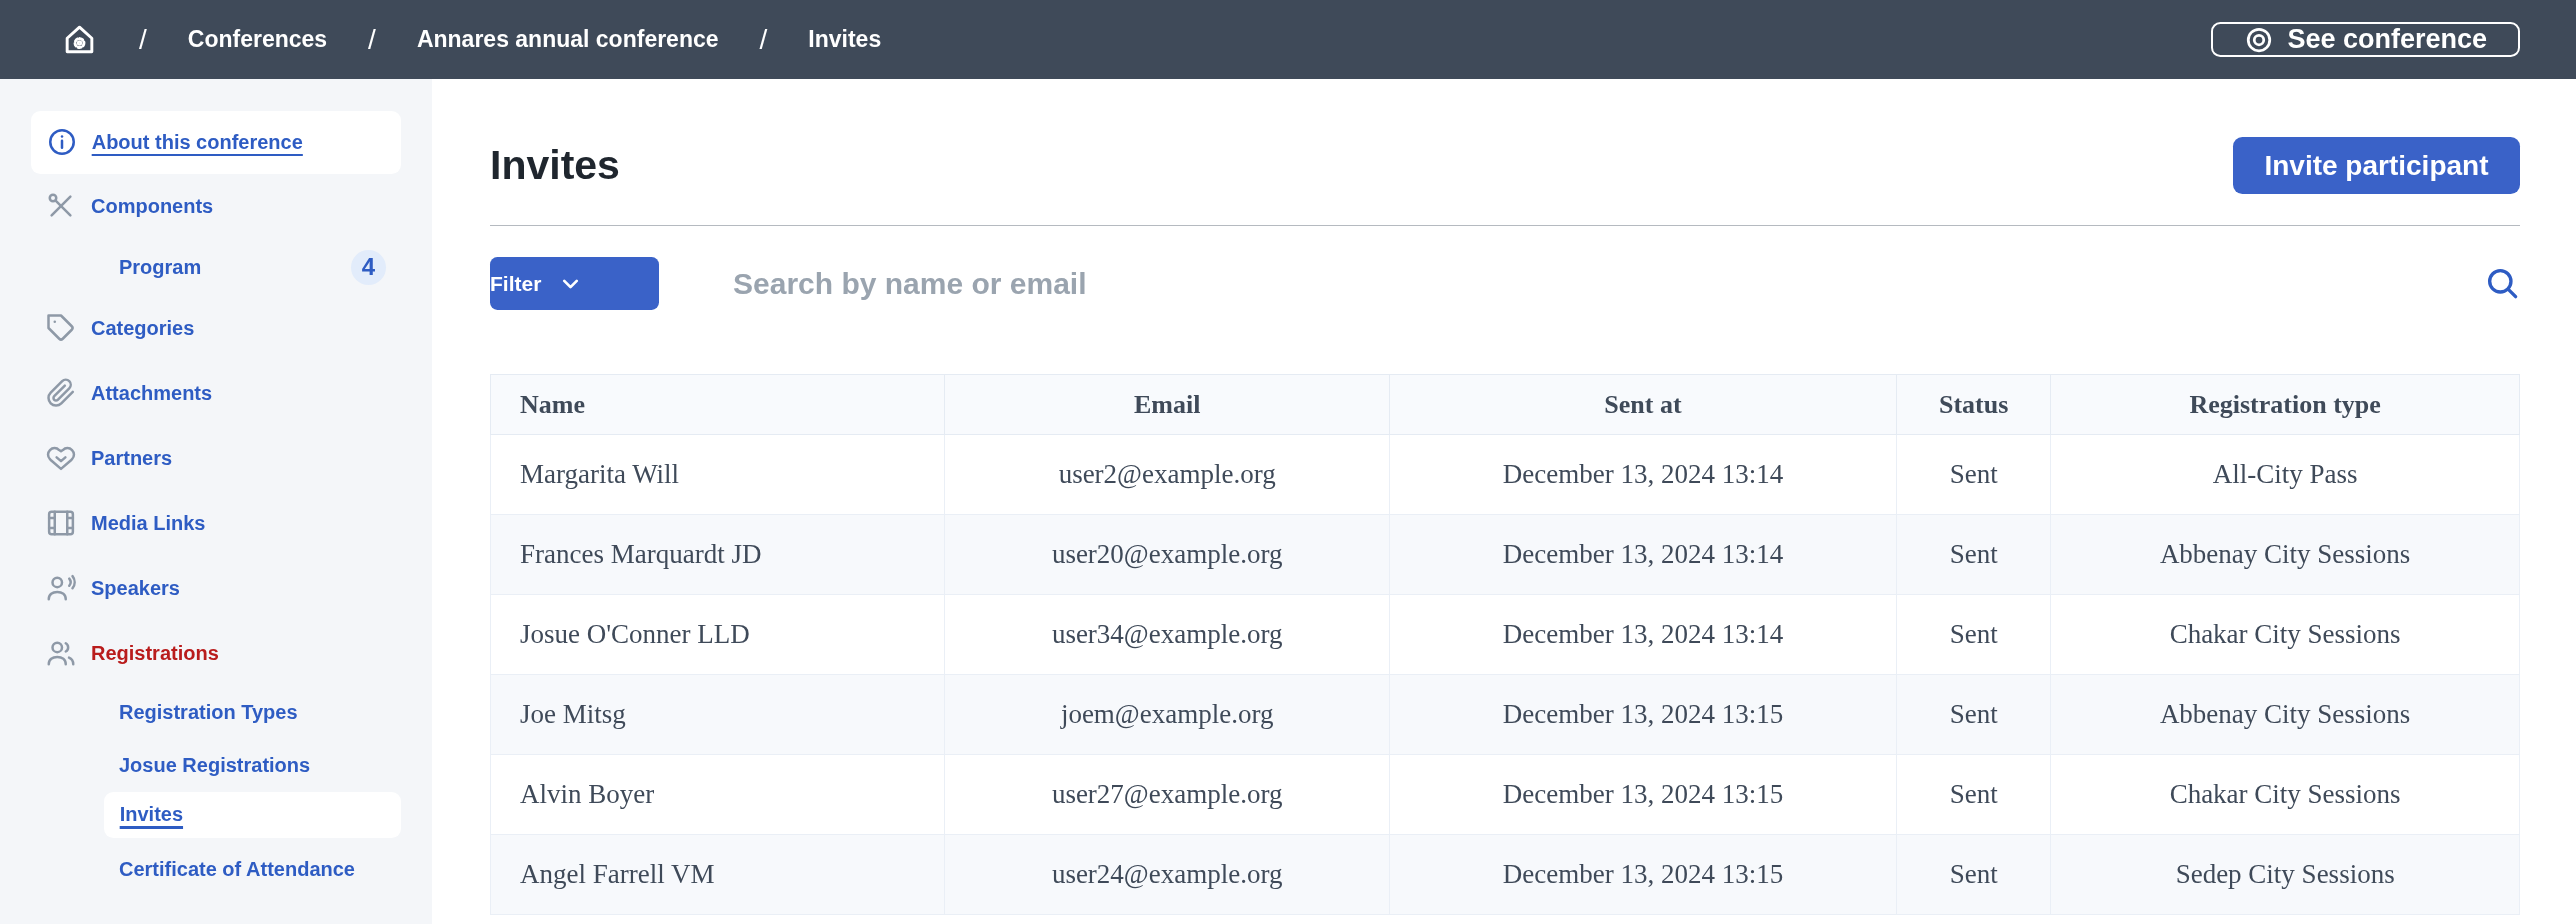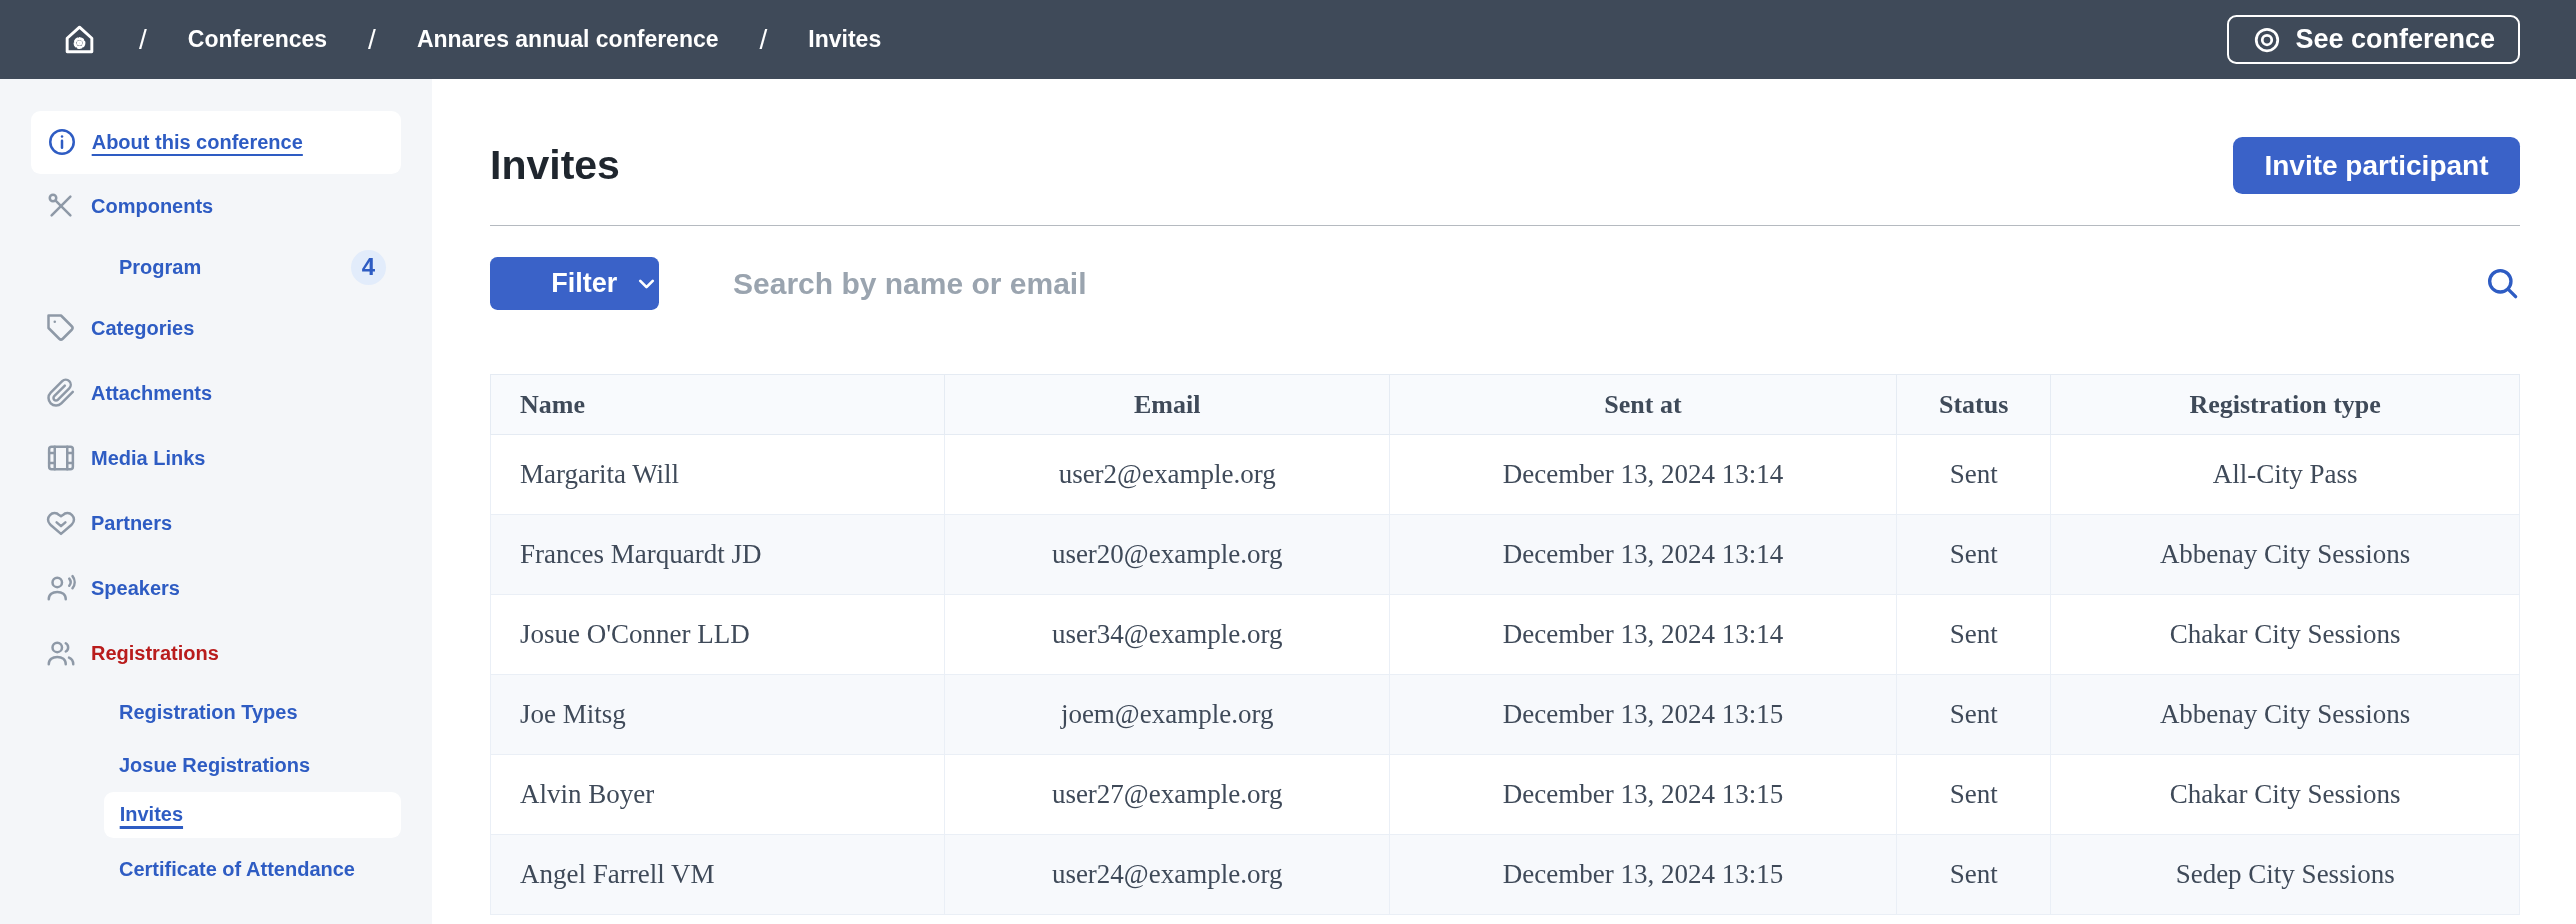--- a/index.html
+++ b/index.html
@@ -16,21 +16,21 @@
     height: 79px; background: #3f4a59;
     display: flex; align-items: center;
     padding: 0 56px 0 61px;
   }
   .breadcrumb { display: flex; align-items: center; gap. : 0; gap: 41px; }
   .crumb { color: #ffffff; font-size: 23px; font-weight: 600; text-decoration: none; white-space: nowrap; }
   .crumb-sep { color: #ffffff; font-size: 28px; font-weight: 300; }
   .home-link svg { width: 37px; height: 37px; stroke: #ffffff; fill: none; stroke-width: 1.9; stroke-linejoin: round; stroke-linecap: round; }
   .see-btn {
     margin-left: auto; display: flex; align-items: center; gap: 13px;
-    height: 49px; padding: 0 23px;
+    height: 35px; padding: 0 31px;
     border: 2.8px solid #ffffff; border-radius: 9.3px;
     background: transparent; color: #ffffff;
     font-size: 27px; font-weight: 700; cursor: pointer;
     font-family: inherit;
   }
   .see-btn svg { width: 30px; height: 30px; stroke: #ffffff; fill: none; stroke-width: 2.2; }
 
   
   .layout { display: flex; height: 845px; }
 
@@ -76,22 +76,22 @@
   .primary-btn {
     background: #3a62c8; color: #ffffff; border: none; border-radius: 9.3px;
     height: 57px; padding: 0 31.5px; font-size: 28px; font-weight: 700;
     cursor: pointer; font-family: inherit;
   }
   .divider { margin-top: 31px; border-bottom: 1.9px solid #b5bac0; }
 
   .toolbar { margin-top: 31px; display: flex; align-items: center; }
   .filter-btn {
     width: 169px; height: 53px; border: none; border-radius: 7.4px;
-    background: #3a62c8; color: #ffffff; font-size: 27px; font-weight: 700;
-    display: flex; align-items: center; justify-content: flex-end; gap: 16.7px;
+    background: #3a62c8; color: #ffffff; font-size: 21px; font-weight: 700;
+    display: flex; align-items: center; justify-content: flex-start; gap: 16.7px;
     cursor: pointer; font-family: inherit;
   }
   .filter-btn svg { width: 25px; height: 25px; stroke: #ffffff; fill: none; stroke-width: 2.6; stroke-linecap: round; stroke-linejoin: round; }
   .search-input {
     flex: 1; margin-left: 74px; border: none; outline: none; background: transparent;
     font-size: 30px; color: #3f4a59; font-family: inherit; font-weight: bold;
   }
   .search-input::placeholder { color: #9aa4af; }
   .search-icon { margin-left: 18.5px; cursor: pointer; }
   .search-icon svg { width: 35px; height: 35px; stroke: #2e5cc3; fill: none; stroke-width: 2.3; stroke-linecap: round; }
@@ -187,40 +187,40 @@
         <svg viewBox="0 0 24 24">
             <path d="M21.44 11.05l-9.19 9.19a6 6 0 0 1-8.49-8.49l9.19-9.19a4 4 0 0 1 5.66 5.66l-9.2 9.19a2 2 0 0 1-2.83-2.83l8.49-8.48"></path>
           </svg>
       </span>
       <span class="s-label">Attachments</span>
     </a>
 
     <a class="side-item">
       <span class="s-icon">
         <svg viewBox="0 0 24 24">
+            <path d="M20.84 5.61a5.2 5.2 0 0 0-7.36 0L12 6.67l-1.48-1.06a5.2 5.2 0 0 0-7.36 7.36l1.06 1.06L12 20.73l7.78-6.7 1.06-1.06a5.2 5.2 0 0 0 0-7.36z"></path>
+            <path d="M8.5 11.5l3.5 3 3.5-3"></path>
+          </svg>
+      </span>
+      <span class="s-label">Partners</span>
+    </a>
+
+    <a class="side-item">
+      <span class="s-icon">
+        <svg viewBox="0 0 24 24">
             <rect x="2.5" y="3" width="19" height="18" rx="2"></rect>
             <line x1="7" y1="3" x2="7" y2="21"></line>
             <line x1="17" y1="3" x2="17" y2="21"></line>
             <line x1="2.5" y1="8" x2="7" y2="8"></line>
             <line x1="2.5" y1="16" x2="7" y2="16"></line>
             <line x1="17" y1="8" x2="21.5" y2="8"></line>
             <line x1="17" y1="16" x2="21.5" y2="16"></line>
           </svg>
       </span>
       <span class="s-label">Media Links</span>
-    </a>
-
-    <a class="side-item">
-      <span class="s-icon">
-        <svg viewBox="0 0 24 24">
-            <path d="M20.84 5.61a5.2 5.2 0 0 0-7.36 0L12 6.67l-1.48-1.06a5.2 5.2 0 0 0-7.36 7.36l1.06 1.06L12 20.73l7.78-6.7 1.06-1.06a5.2 5.2 0 0 0 0-7.36z"></path>
-            <path d="M8.5 11.5l3.5 3 3.5-3"></path>
-          </svg>
-      </span>
-      <span class="s-label">Partners</span>
     </a>
 
     <a class="side-item">
       <span class="s-icon">
         <svg viewBox="0 0 24 24">
             <circle cx="9" cy="7.5" r="3.8"></circle>
             <path d="M2.2 21c0-3.8 3-5.8 6.8-5.8s6.8 2 6.8 5.8"></path>
             <path d="M18.6 4.5c1.4 1.7 1.4 4 0 5.7"></path>
             <path d="M21.2 2.5c2.3 2.9 2.3 6.8 0 9.7"></path>
           </svg>

